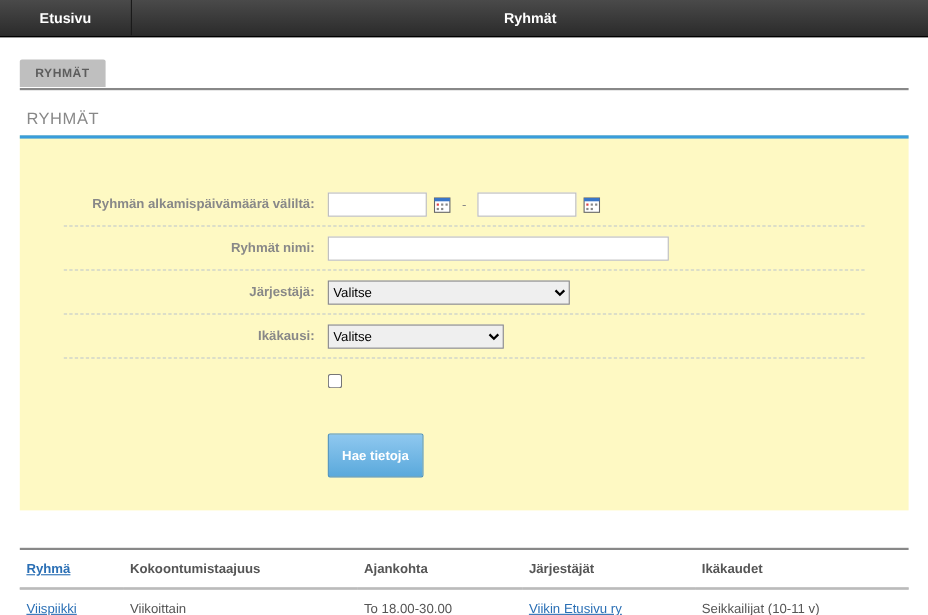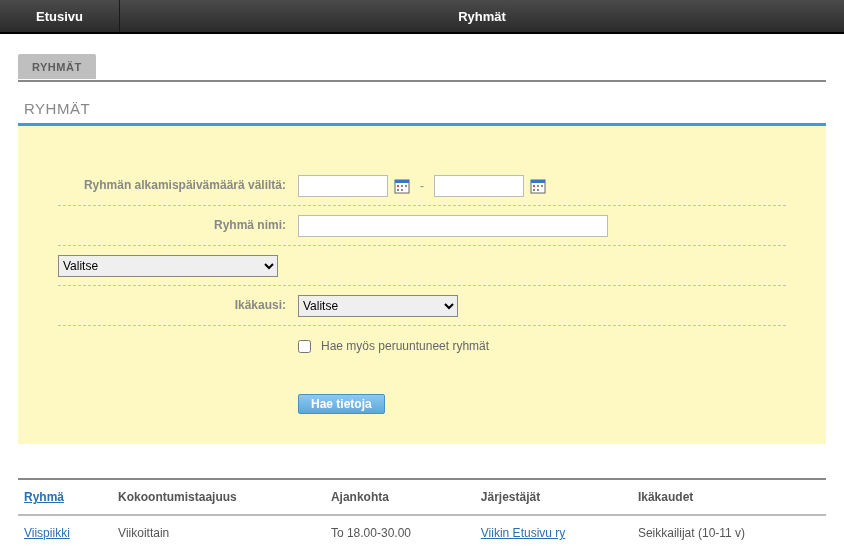--- a/index.html
+++ b/index.html
@@ -120,21 +120,21 @@
   }
   .btn {
     margin-top: 28px;
     margin-left: 240px;
     display: inline-block;
     background: linear-gradient(#8fc8ef, #5aa9dc);
     border: 1px solid #4a90c0;
     color: #fff;
     font-weight: bold;
     font-size: 12px;
-    padding: 2px 12px;
+    padding: 12px 12px;
     cursor: pointer;
     border-radius: 2px;
     text-align: center;
   }
   .results {
     margin-top: 34px;
     border-top: 2px solid #888;
   }
   table.results-table {
     width: 100%;
@@ -203,48 +203,48 @@
               <rect x="7" y="7" width="2" height="2" fill="#888"></rect>
               <rect x="11" y="7" width="2" height="2" fill="#888"></rect>
               <rect x="3" y="11" width="2" height="2" fill="#888"></rect>
               <rect x="7" y="11" width="2" height="2" fill="#888"></rect>
             </svg>
         </span>
       </div>
     </div>
 
     <div class="formrow">
-      <div class="formlabel">Ryhmä nimi:</div>
+      <div class="formlabel">Ryhmät nimi:</div>
       <div class="formfield">
         <input type="text" class="long" value="" style="">
       </div>
     </div>
 
     <div class="formrow">
+      <div class="formlabel">Järjestäjä:</div>
       <div class="formfield">
         <select class="wide">
           <option>Valitse</option>
         </select>
       </div>
     </div>
 
     <div class="formrow">
       <div class="formlabel">Ikäkausi:</div>
       <div class="formfield">
         <select class="med">
           <option>Valitse</option>
         </select>
       </div>
     </div>
 
     <div class="formrow nobtm">
       <div class="formlabel"></div>
       <div class="formfield">
         <input type="checkbox" style="">
-        <span class="checkbox-label">Hae myös peruuntuneet ryhmät</span>
       </div>
     </div>
 
     <button class="btn">Hae tietoja</button>
   </div>
 
   <div class="results">
     <table class="results-table">
       <thead>
         <tr>

